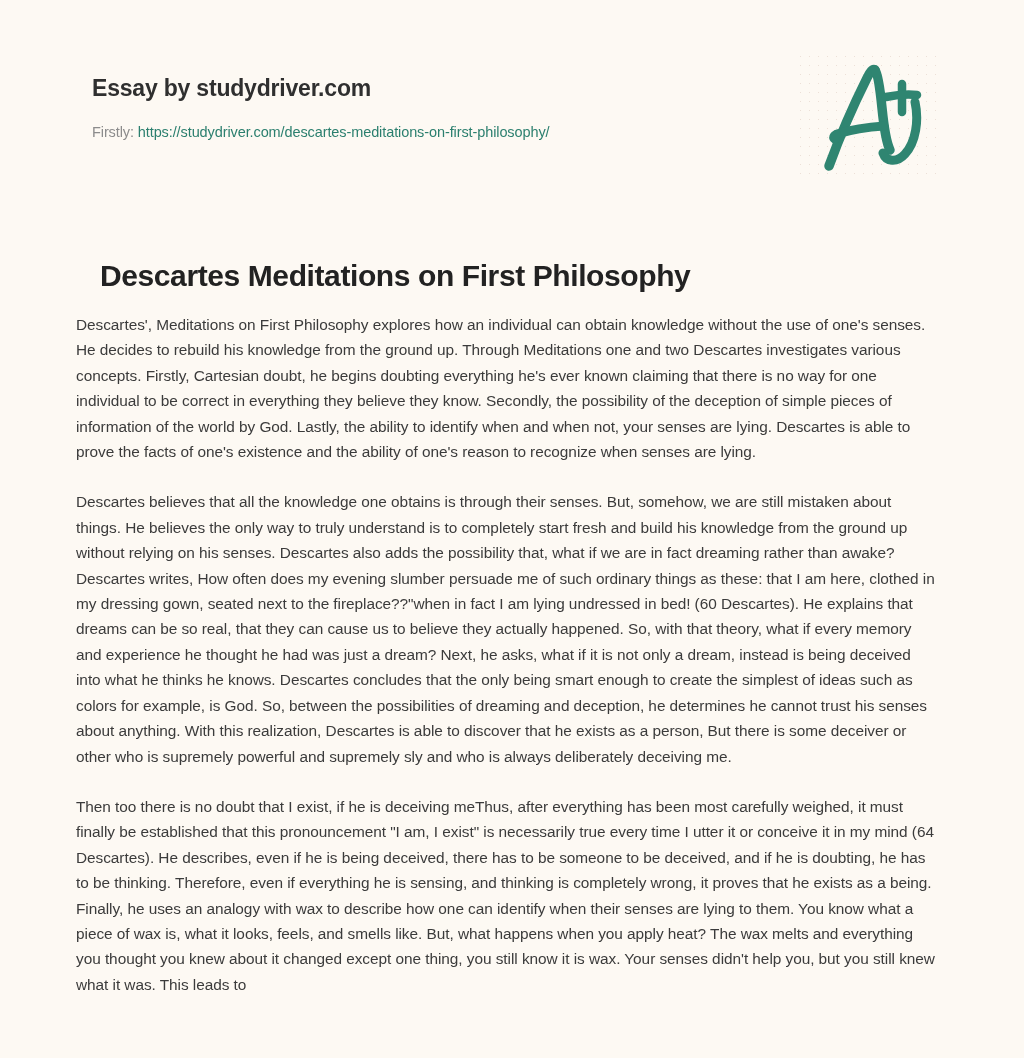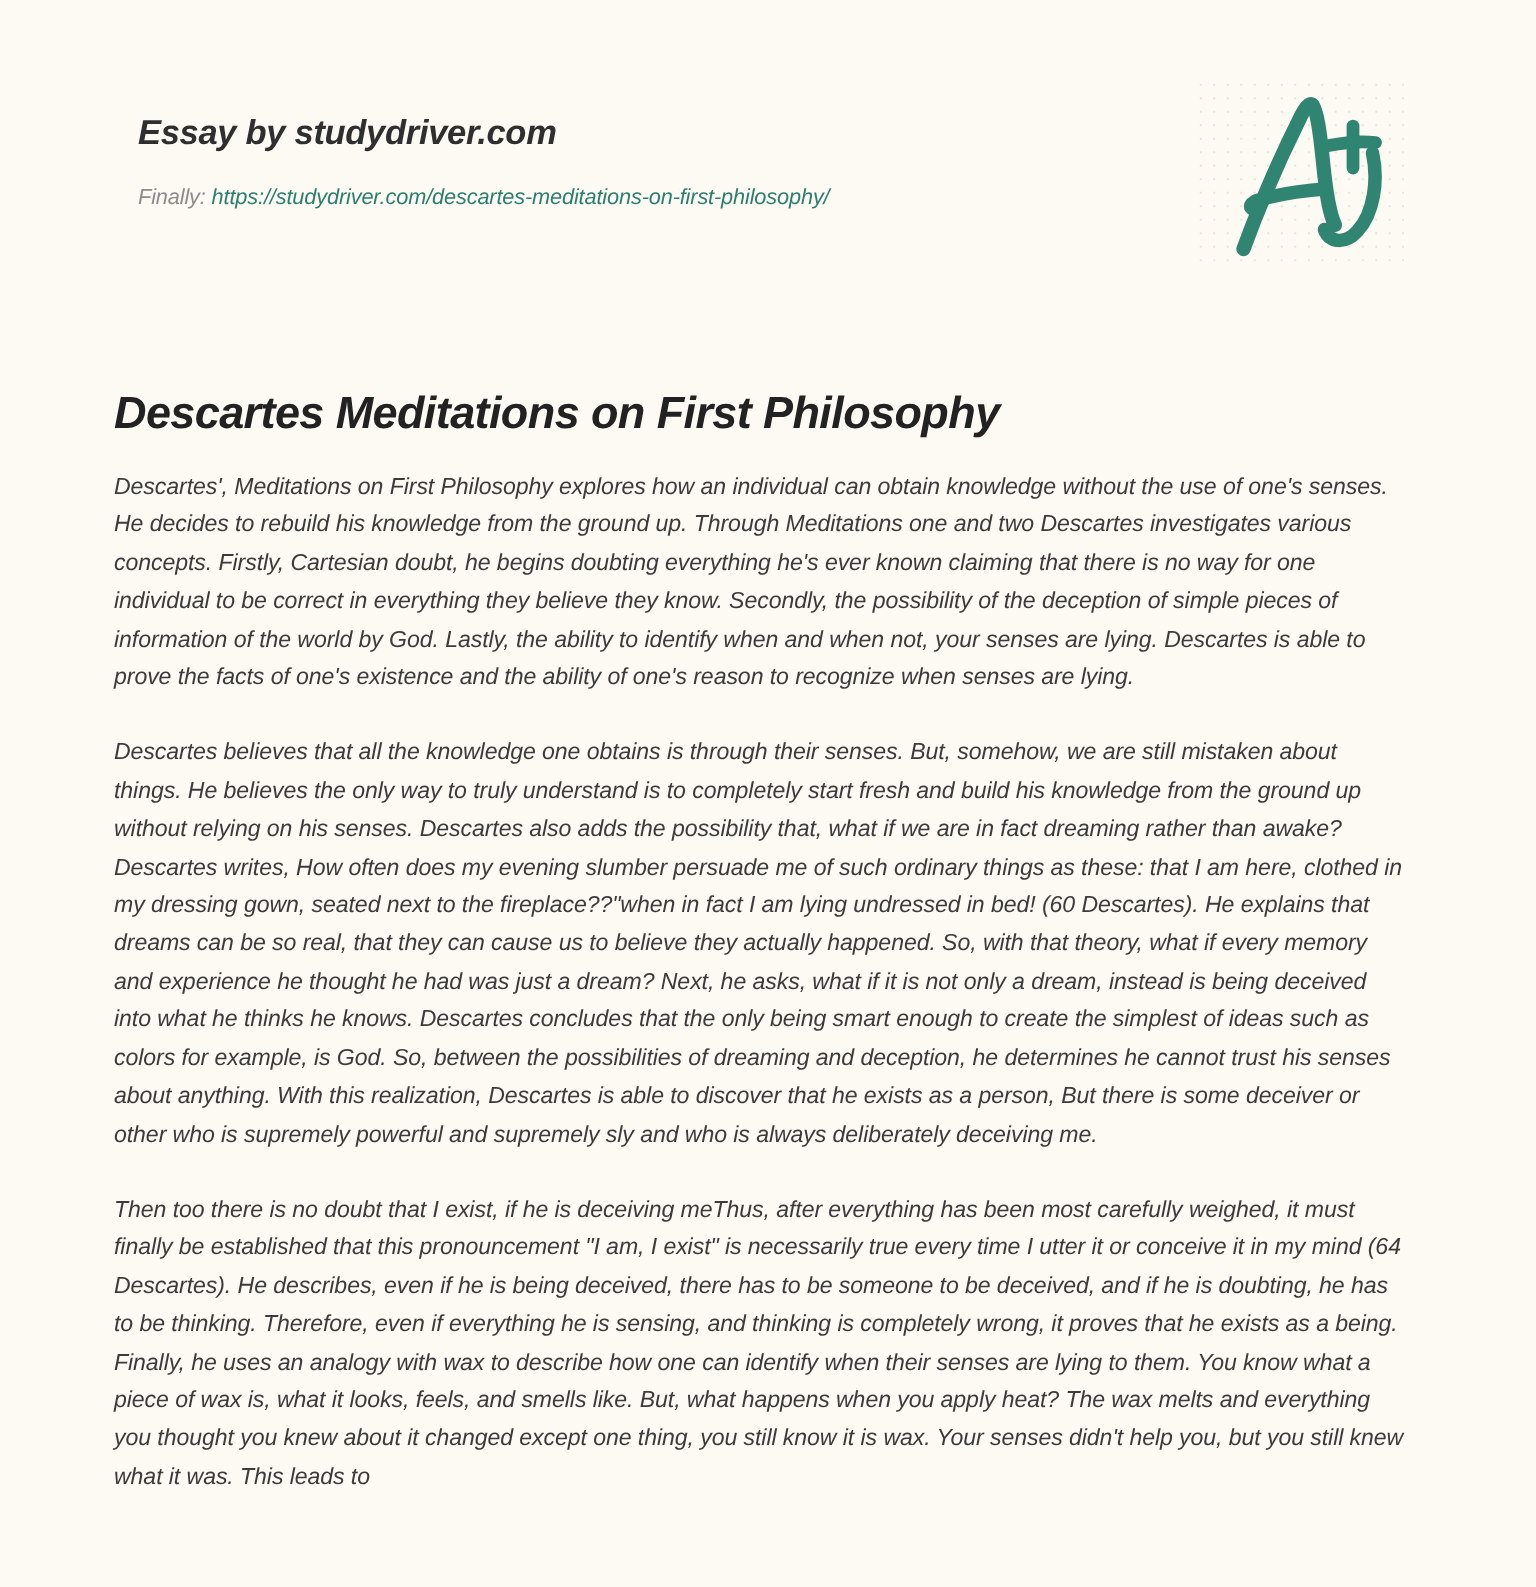--- a/index.html
+++ b/index.html
@@ -14,21 +14,20 @@
     font-family: "Liberation Sans", sans-serif;
     overflow: hidden;
     position: relative;
   }
 
   .page {
     position: relative;
     width: 1024px;
     height: 1058px;
     background: #fdf9f3;
-    font-style: italic;
   }
 
   
   .header {
     position: absolute;
     left: 0;
     top: 0;
     width: 1024px;
     height: 200px;
   }
@@ -80,21 +79,21 @@
   }
   .logo-svg {
     position: absolute;
     left: 14px;
     top: 2px;
   }
 
   
   .title {
     position: absolute;
-    left: 76px;
+    left: 100px;
     top: 238px;
     width: 860px;
     font-size: 30px;
     font-weight: bold;
     color: #222222;
     letter-spacing: -0.4px;
     line-height: 1.2;
   }
 
   
@@ -117,21 +116,21 @@
 </head>
 <body>
 
 <div class="page">
 
   <div class="header">
 
     <div class="byline">Essay by studydriver.com</div>
 
     <div class="source-line">
-      <span class="source-label">Finally:</span>
+      <span class="source-label">Firstly:</span>
       <span class="source-url">https://studydriver.com/descartes-meditations-on-first-philosophy/</span>
     </div>
 
     <div class="logo-wrap">
       <div class="logo-dots"></div>
       <svg class="logo-svg" width="112" height="122" viewBox="0 0 112 122">
         <g fill="none" stroke="#2f8571" stroke-linecap="round" stroke-linejoin="round">
 
           <path d="M19 112 C30 82, 45 48, 57 24 C60 18, 63 14, 65 16" stroke-width="9.5"></path>
 

